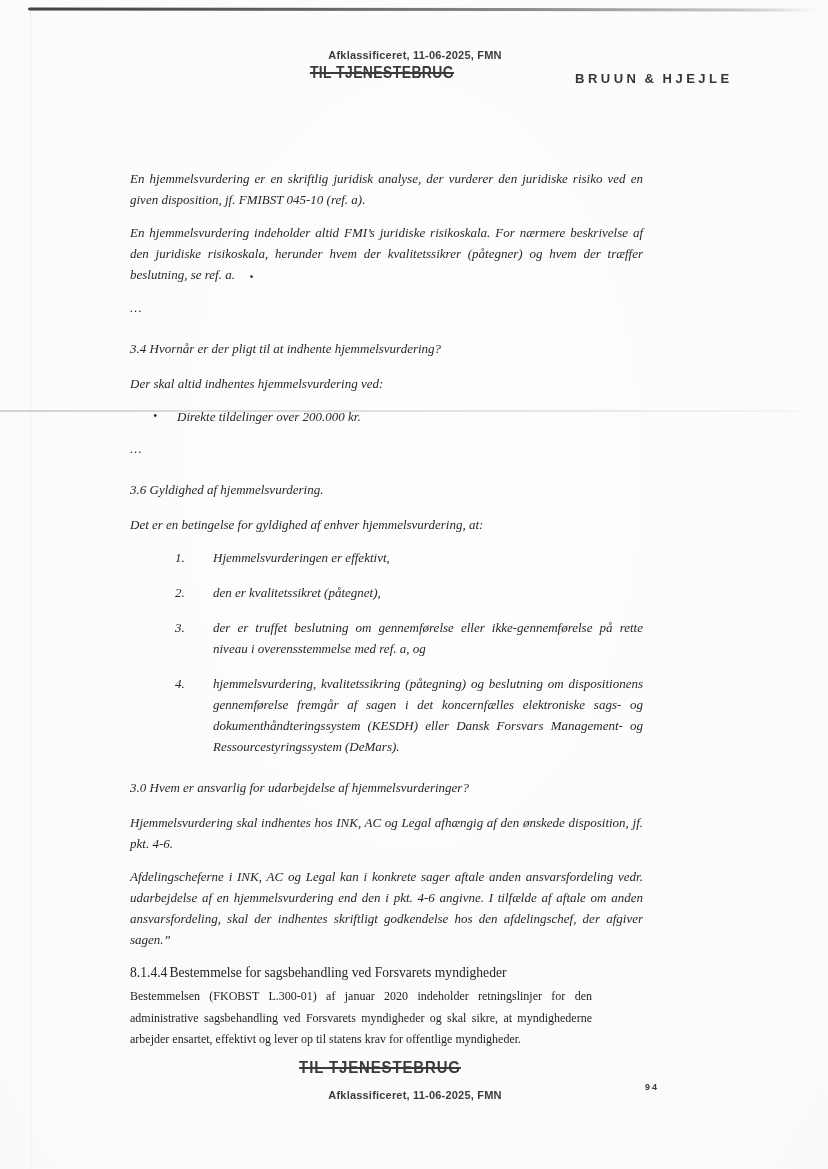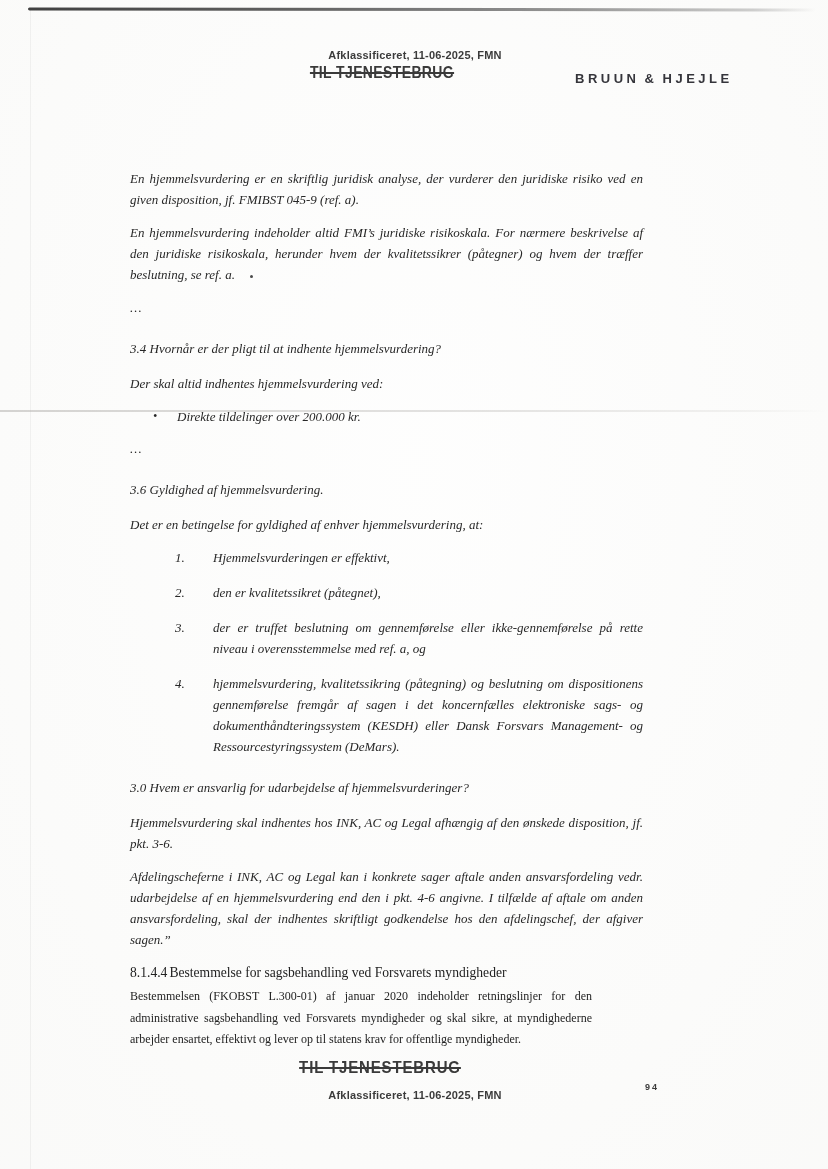--- a/index.html
+++ b/index.html
@@ -108,21 +108,21 @@
   <div class="scan-line-top"></div>
   <div class="scan-edge-left"></div>
   <div class="scan-line-mid"></div>
   <div class="scan-dot"></div>
 
   <div class="hdr-note">Afklassificeret, 11-06-2025, FMN</div>
   <div class="hdr-marking">TIL TJENESTEBRUG</div>
   <div class="logo">BRUUN &amp; HJEJLE</div>
 
   <div class="doc-body">
-      <div class="block para">En hjemmelsvurdering er en skriftlig juridisk analyse, der vurderer den juridiske risiko ved en given disposition, jf. FMIBST 045-9 (ref. a).</div>
+      <div class="block para">En hjemmelsvurdering er en skriftlig juridisk analyse, der vurderer den juridiske risiko ved en given disposition, jf. FMIBST 045-10 (ref. a).</div>
       <div class="block para">En hjemmelsvurdering indeholder altid FMI’s juridiske risikoskala. For nærmere beskrivelse af den juridiske risikoskala, herunder hvem der kvalitetssikrer (påtegner) og hvem der træffer beslutning, se ref. a.</div>
       <div class="block ellipsis">...</div>
       <div class="block heading">3.4 Hvornår er der pligt til at indhente hjemmelsvurdering?</div>
       <div class="block para">Der skal altid indhentes hjemmelsvurdering ved:</div>
       <div class="block bullet"><span class="marker">•</span><span class="item-text">Direkte tildelinger over 200.000 kr.</span></div>
       <div class="block ellipsis">...</div>
       <div class="block heading">3.6 Gyldighed af hjemmelsvurdering.</div>
       <div class="block para">Det er en betingelse for gyldighed af enhver hjemmelsvurdering, at:</div>
       <div class="block numbered">
         <span class="marker">1.</span>
@@ -134,21 +134,21 @@
       </div>
       <div class="block numbered">
         <span class="marker">3.</span>
         <span class="item-text">der er truffet beslutning om gennemførelse eller ikke-gennemførelse på rette niveau i overensstemmelse med ref. a, og</span>
       </div>
       <div class="block numbered">
         <span class="marker">4.</span>
         <span class="item-text">hjemmelsvurdering, kvalitetssikring (påtegning) og beslutning om dispositionens gennemførelse fremgår af sagen i det koncernfælles elektroniske sags- og dokumenthåndteringssystem (KESDH) eller Dansk Forsvars Management- og Ressourcestyringssystem (DeMars).</span>
       </div>
       <div class="block heading">3.0 Hvem er ansvarlig for udarbejdelse af hjemmelsvurderinger?</div>
-      <div class="block para">Hjemmelsvurdering skal indhentes hos INK, AC og Legal afhængig af den ønskede disposition, jf. pkt. 3-6.</div>
+      <div class="block para">Hjemmelsvurdering skal indhentes hos INK, AC og Legal afhængig af den ønskede disposition, jf. pkt. 4-6.</div>
       <div class="block para">Afdelingscheferne i INK, AC og Legal kan i konkrete sager aftale anden ansvarsfordeling vedr. udarbejdelse af en hjemmelsvurdering end den i pkt. 4-6 angivne. I tilfælde af aftale om anden ansvarsfordeling, skal der indhentes skriftligt godkendelse hos den afdelingschef, der afgiver sagen.”</div>
       <div class="block section-heading"><span class="sec-num">8.1.4.4</span><span class="sec-title">Bestemmelse for sagsbehandling ved Forsvarets myndigheder</span></div>
       <div class="block plain-para">Bestemmelsen (FKOBST L.300-01) af januar 2020 indeholder retningslinjer for den administrative sagsbehandling ved Forsvarets myndigheder og skal sikre, at myndighederne arbejder ensartet, effektivt og lever op til statens krav for offentlige myndigheder.</div>
     </div>
 
   <div class="ftr-marking">TIL TJENESTEBRUG</div>
   <div class="ftr-note">Afklassificeret, 11-06-2025, FMN</div>
   <div class="page-number">94</div>
 
 </div>

